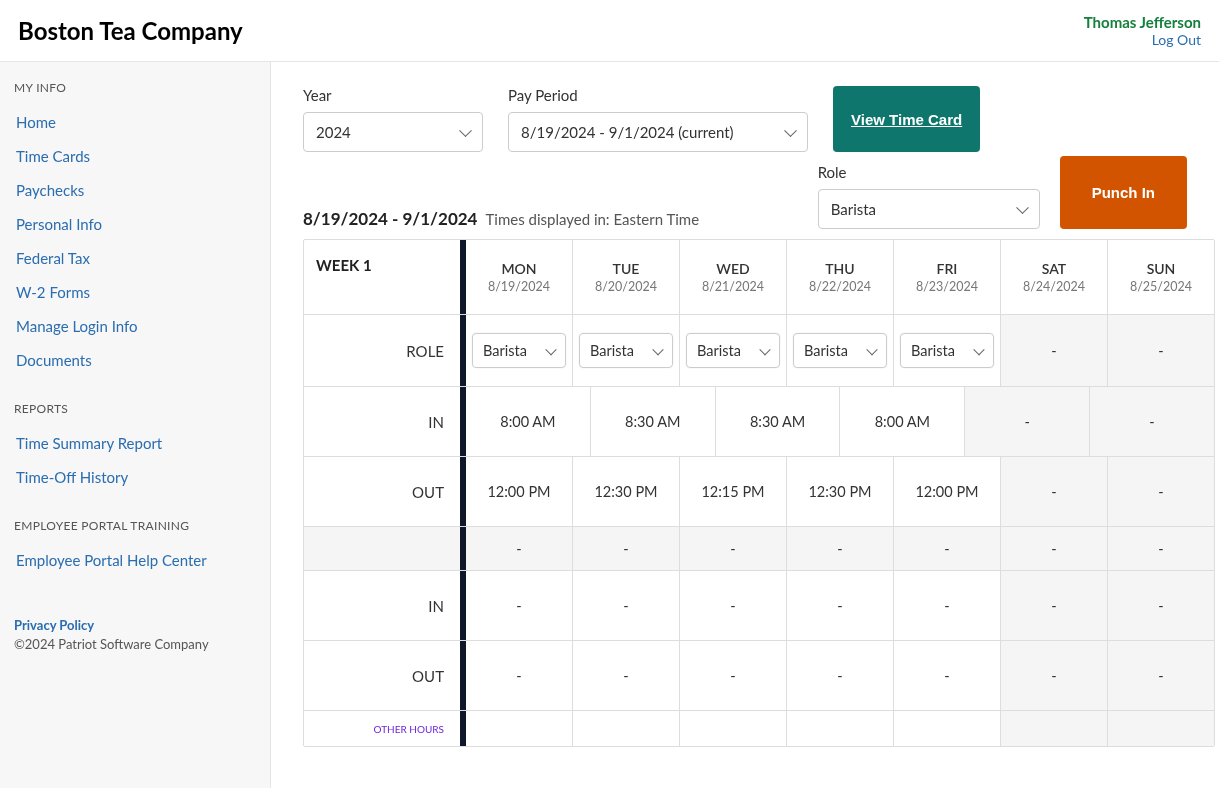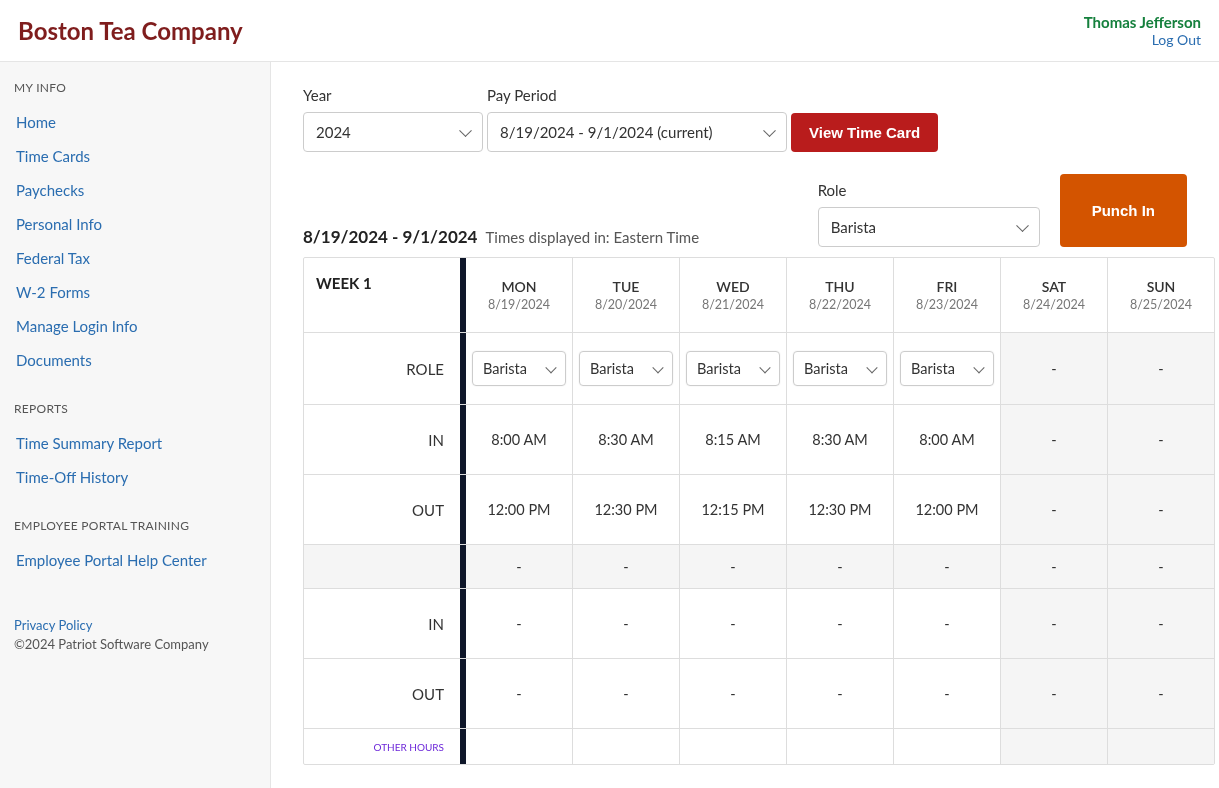--- a/index.html
+++ b/index.html
@@ -16,21 +16,21 @@
   display: flex;
   justify-content: space-between;
   align-items: center;
   padding: 14px 18px;
   border-bottom: 1px solid #e5e5e5;
   height: 62px;
 }
 .company-name {
   font-size: 24px;
   font-weight: 700;
-  color: #7f1d1d;
+  color: #000000;
 }
 .user-area { text-align: right; }
 .user-name { font-weight: 700; font-size: 15px; color: #15803d; }
 .logout { color: #2a6db0; font-size: 14px; cursor: pointer; }
 .content {
   display: flex;
   height: calc(100% - 62px);
 }
 .sidebar {
   width: 271px;
@@ -50,32 +50,31 @@
   display: block;
   color: #2a6db0;
   font-size: 15px;
   padding: 8px 2px;
   cursor: pointer;
 }
 .side-footer {
   margin-top: 40px;
   font-size: 13px;
 }
-.side-footer .privacy { color: #2a6db0; cursor: pointer; display: block; margin-bottom: 2px; }
+.side-footer .privacy { color: #2a6db0; cursor: pointer; display: block; margin-bottom: 2px; font-weight: bold; }
 .side-footer .copyright { color: #555; line-height: 1.4; }
 .main {
   flex: 1;
   padding: 24px 32px;
   overflow: auto;
 }
 .filter-row {
   display: flex;
-  gap: 4px;
-  align-items: flex-end;
-  margin-bottom: 22px;
+  gap: 25px;
+  margin-bottom: 4px;
 }
 .filter-group { display: flex; flex-direction: column; }
 .filter-label { font-size: 15px; font-weight: 400; color: #333; margin-bottom: 8px; }
 .select {
   border: 1px solid #ccc;
   border-radius: 4px;
   background: #fff;
   padding: 10px 36px 10px 12px;
   font-size: 15px;
   position: relative;
@@ -97,21 +96,21 @@
 .select-year { width: 180px; }
 .select-period { width: 300px; }
 .btn {
   border: none;
   border-radius: 4px;
   padding: 11px 18px;
   font-size: 15px;
   font-weight: 600;
   cursor: pointer;
 }
-.btn-blue { background: #b91c1c; color: #fff; }
+.btn-blue { background: #0f766e; color: #fff; text-decoration: underline; }
 .btn-orange { background: #d35400; color: #fff; padding: 28px 32px; text-align: right; }
 .meta-row {
   display: flex;
   align-items: flex-end;
   justify-content: space-between;
   margin-bottom: 10px;
 }
 .meta-left { display: flex; align-items: baseline; gap: 8px; }
 .date-range { font-size: 17px; font-weight: 700; color: #222; }
 .tz-note { font-size: 15px; color: #555; }
@@ -317,23 +316,20 @@
           <div class="tc-label-col">
             <div class="row-label">IN</div>
           </div>
           <div class="tc-day">
             <div class="cell-text">8:00 AM</div>
           </div>
           <div class="tc-day">
             <div class="cell-text">8:30 AM</div>
           </div>
           <div class="tc-day">
-            <div class="cell-text">8:15 AM</div>
-          </div>
-          <div class="tc-day">
             <div class="cell-text">8:30 AM</div>
           </div>
           <div class="tc-day">
             <div class="cell-text">8:00 AM</div>
           </div>
           <div class="tc-day empty-day">
             <div class="cell-text cell-dash">-</div>
           </div>
           <div class="tc-day empty-day">
             <div class="cell-text cell-dash">-</div>

